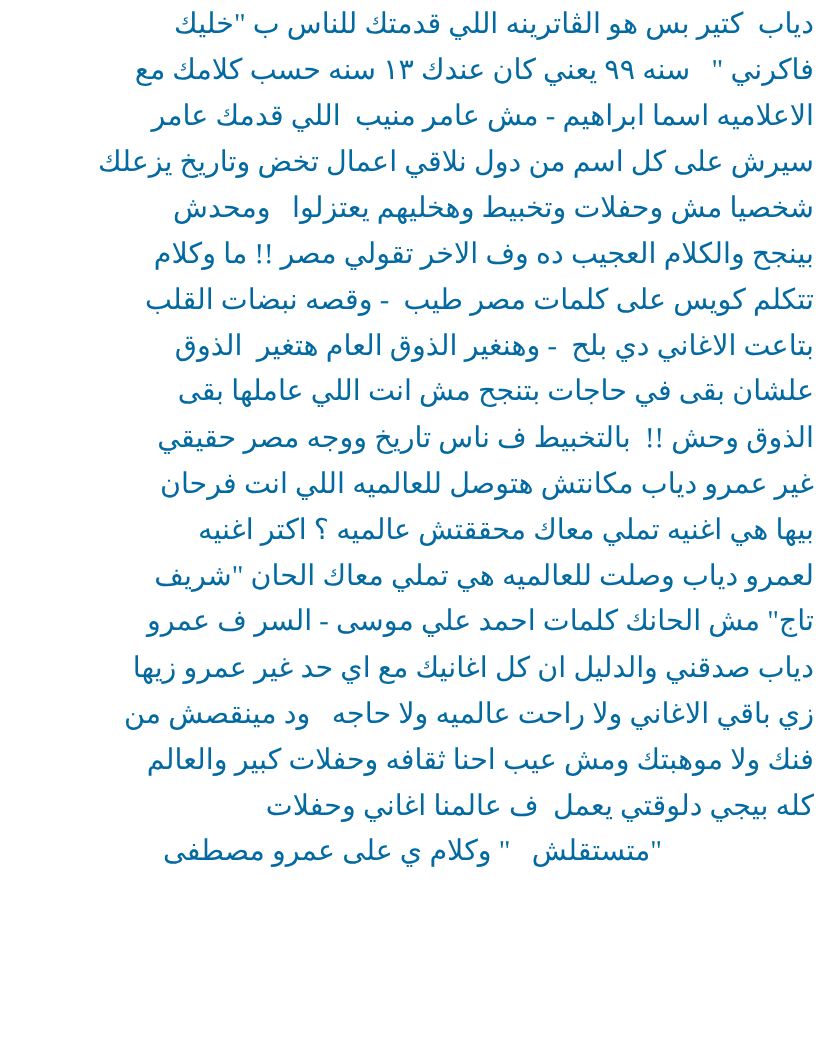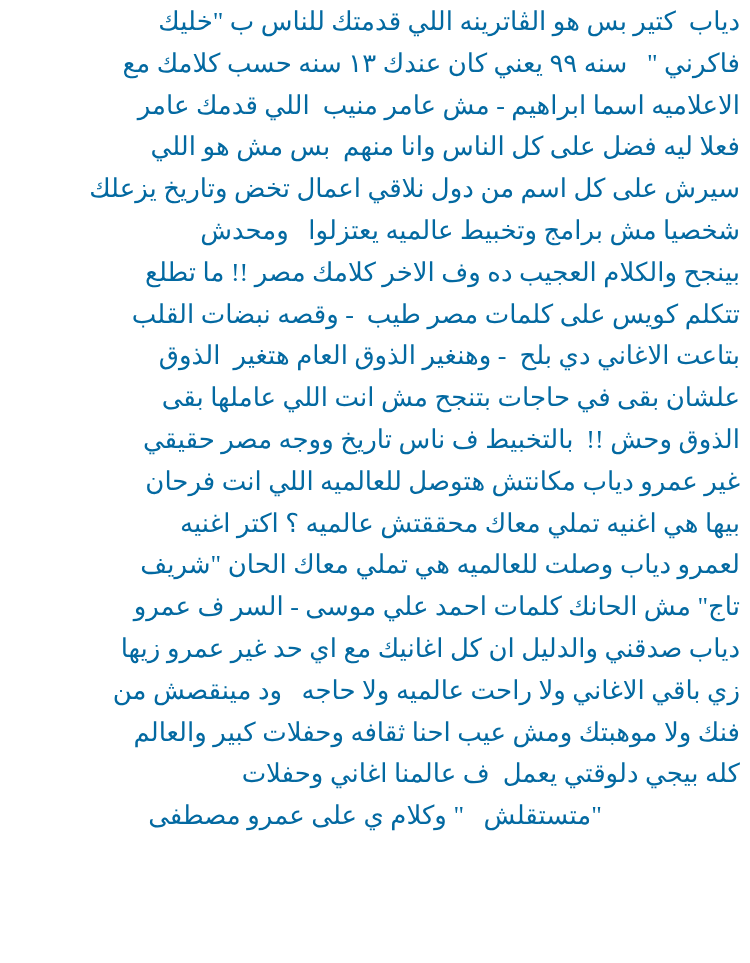--- a/index.html
+++ b/index.html
@@ -37,24 +37,23 @@
   }
 </style>
 </head>
 <body>
 
 <div class="page">
   <div class="text-block" id="text-block">
       <div class="text-line">دياب  كتير بس هو الڤاترينه اللي قدمتك للناس ب "خليك</div>
       <div class="text-line">فاكرني "   سنه ٩٩ يعني كان عندك ١٣ سنه حسب كلامك مع</div>
       <div class="text-line">الاعلاميه اسما ابراهيم - مش عامر منيب  اللي قدمك عامر</div>
-      <div class="text-line">فعلا ليه فضل على كل الناس وانا منهم  بس مش هو اللي</div>
       <div class="text-line">سيرش على كل اسم من دول نلاقي اعمال تخض وتاريخ يزعلك</div>
-      <div class="text-line">شخصيا مش برامج وتخبيط عالميه يعتزلوا   ومحدش</div>
-      <div class="text-line">بينجح والكلام العجيب ده وف الاخر كلامك مصر !! ما تطلع</div>
+      <div class="text-line">شخصيا مش وحفلات وتخبيط وهخليهم يعتزلوا   ومحدش</div>
+      <div class="text-line">بينجح والكلام العجيب ده وف الاخر تقولي مصر !! ما وكلام</div>
       <div class="text-line">تتكلم كويس على كلمات مصر طيب  - وقصه نبضات القلب</div>
       <div class="text-line">بتاعت الاغاني دي بلح  - وهنغير الذوق العام هتغير  الذوق</div>
       <div class="text-line">علشان بقى في حاجات بتنجح مش انت اللي عاملها بقى</div>
       <div class="text-line">الذوق وحش !!  بالتخبيط ف ناس تاريخ ووجه مصر حقيقي</div>
       <div class="text-line">غير عمرو دياب مكانتش هتوصل للعالميه اللي انت فرحان</div>
       <div class="text-line">بيها هي اغنيه تملي معاك محققتش عالميه ؟ اكتر اغنيه</div>
       <div class="text-line">لعمرو دياب وصلت للعالميه هي تملي معاك الحان "شريف</div>
       <div class="text-line">تاج" مش الحانك كلمات احمد علي موسى - السر ف عمرو</div>
       <div class="text-line">دياب صدقني والدليل ان كل اغانيك مع اي حد غير عمرو زيها</div>
       <div class="text-line">زي باقي الاغاني ولا راحت عالميه ولا حاجه   ود مينقصش من</div>

